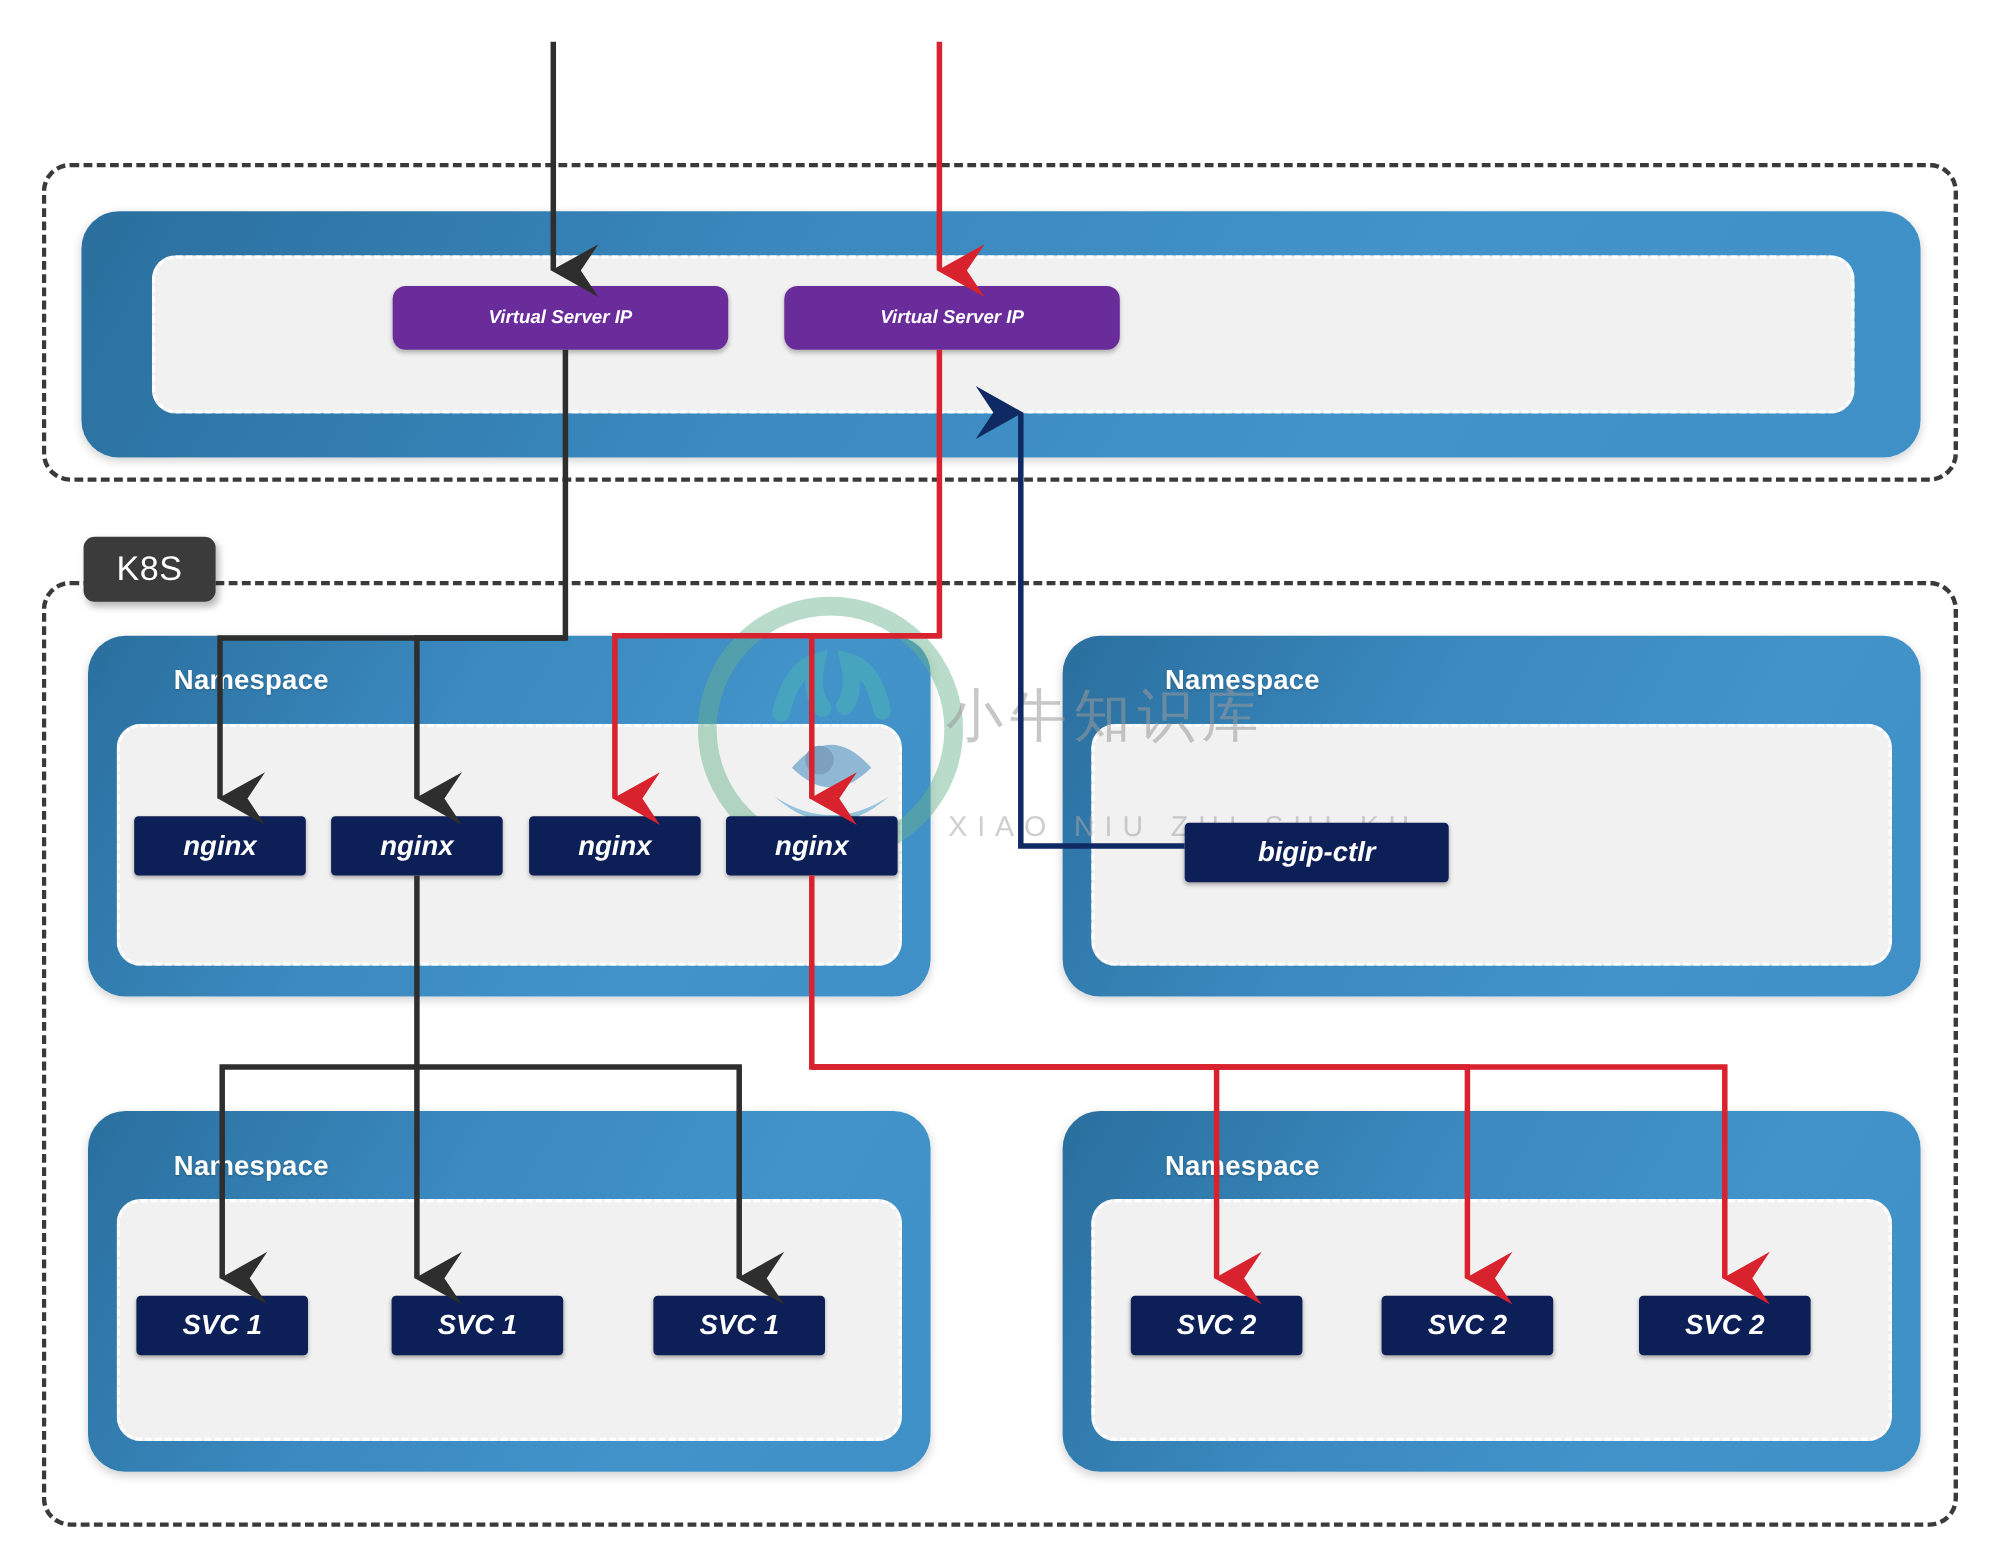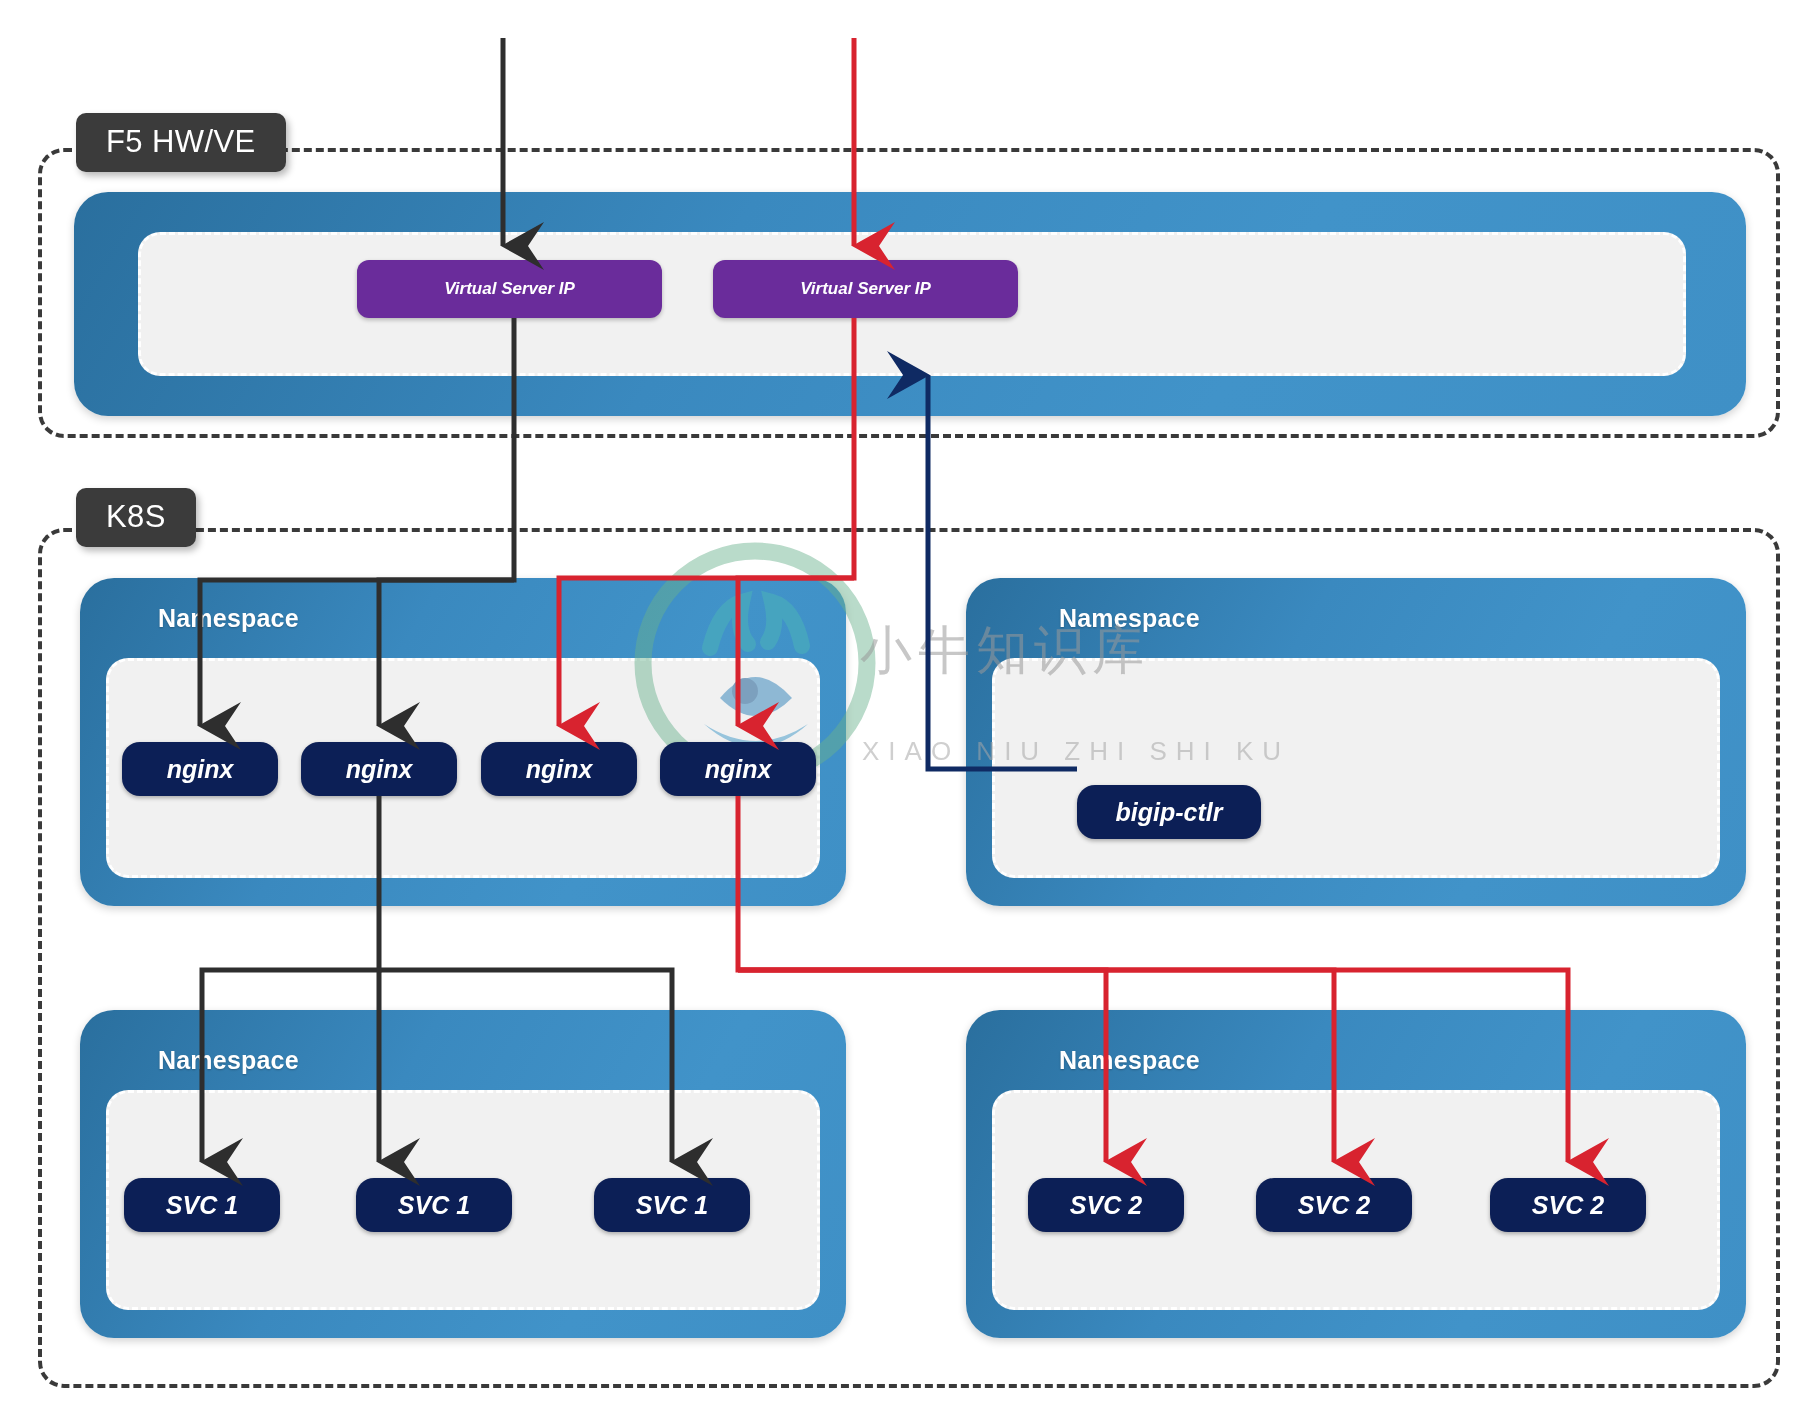--- a/index.html
+++ b/index.html
@@ -58,21 +58,21 @@
   }
 
   
   .chip{
     position:absolute;
     display:flex;align-items:center;justify-content:center;
     color:#ffffff;
     font-weight:bold;
     font-style:italic;
     box-sizing:border-box;
-    border-radius:18px;
+    border-radius:4px;
     z-index:20;
     white-space:nowrap;
   }
   .chip-vs{
     background:#6a2c9b;
     font-size:17px;
     border-radius:12px;
     box-shadow:0 2px 4px rgba(0,0,0,.25);
   }
   .chip-navy{
@@ -120,21 +120,20 @@
       <path d="M182 118 q-8 -38 -30 -44 q6 26 -4 40" fill="none" stroke="#4bb3b8" stroke-width="16" stroke-linecap="round"></path>
       <path d="M100 170 q35 -42 72 0 q-36 36 -72 0z" fill="#2b7fb8" opacity=".9"></path>
       <path d="M84 196 q52 34 104 0 q-52 46 -104 0z" fill="#2f8fc4" opacity=".85"></path>
       <circle cx="125" cy="163" r="13" fill="#1e5f96"></circle>
     </svg>
     <div class="wm-text" style="left:860px;top:616px;">小牛知识库</div>
     <div class="wm-sub" style="left:862px;top:736px;">XIAO NIU ZHI SHI KU</div>
   </div>
 
   <div class="zone" style="left:38px;top:148px;width:1742px;height:290px;"></div>
-  <div class="zone-label" style="left:76px;top:113px;">F5 HW/VE</div>
 
   <div class="panel" style="left:74px;top:192px;width:1672px;height:224px;">
     <div class="panel-inner" style="left:64px;top:40px;width:1548px;height:144px;"></div>
   </div>
 
   <div class="chip chip-vs" style="left:357px;top:260px;width:305px;height:58px;">
     <span>Virtual Server IP</span>
   </div>
   <div class="chip chip-vs" style="left:713px;top:260px;width:305px;height:58px;">
     <span>Virtual Server IP</span>
@@ -159,21 +158,21 @@
   </div>
   <div class="chip chip-navy" style="left:660px;top:742px;width:156px;height:54px;">
     <span>nginx</span>
   </div>
 
   <div class="panel" style="left:966px;top:578px;width:780px;height:328px;">
     <div class="panel-inner" style="left:26px;top:80px;width:728px;height:220px;"></div>
   </div>
   <div class="ns-title" style="left:1059px;top:604px;">Namespace</div>
 
-  <div class="chip chip-navy" style="left:1077px;top:785px;width:184px;height:54px;">
+  <div class="chip chip-navy" style="left:1077px;top:748px;width:240px;height:54px;">
     <span>bigip-ctlr</span>
   </div>
 
   <div class="panel" style="left:80px;top:1010px;width:766px;height:328px;">
     <div class="panel-inner" style="left:26px;top:80px;width:714px;height:220px;"></div>
   </div>
   <div class="ns-title" style="left:158px;top:1046px;">Namespace</div>
 
   <div class="chip chip-navy" style="left:124px;top:1178px;width:156px;height:54px;">
     <span>SVC 1</span>

